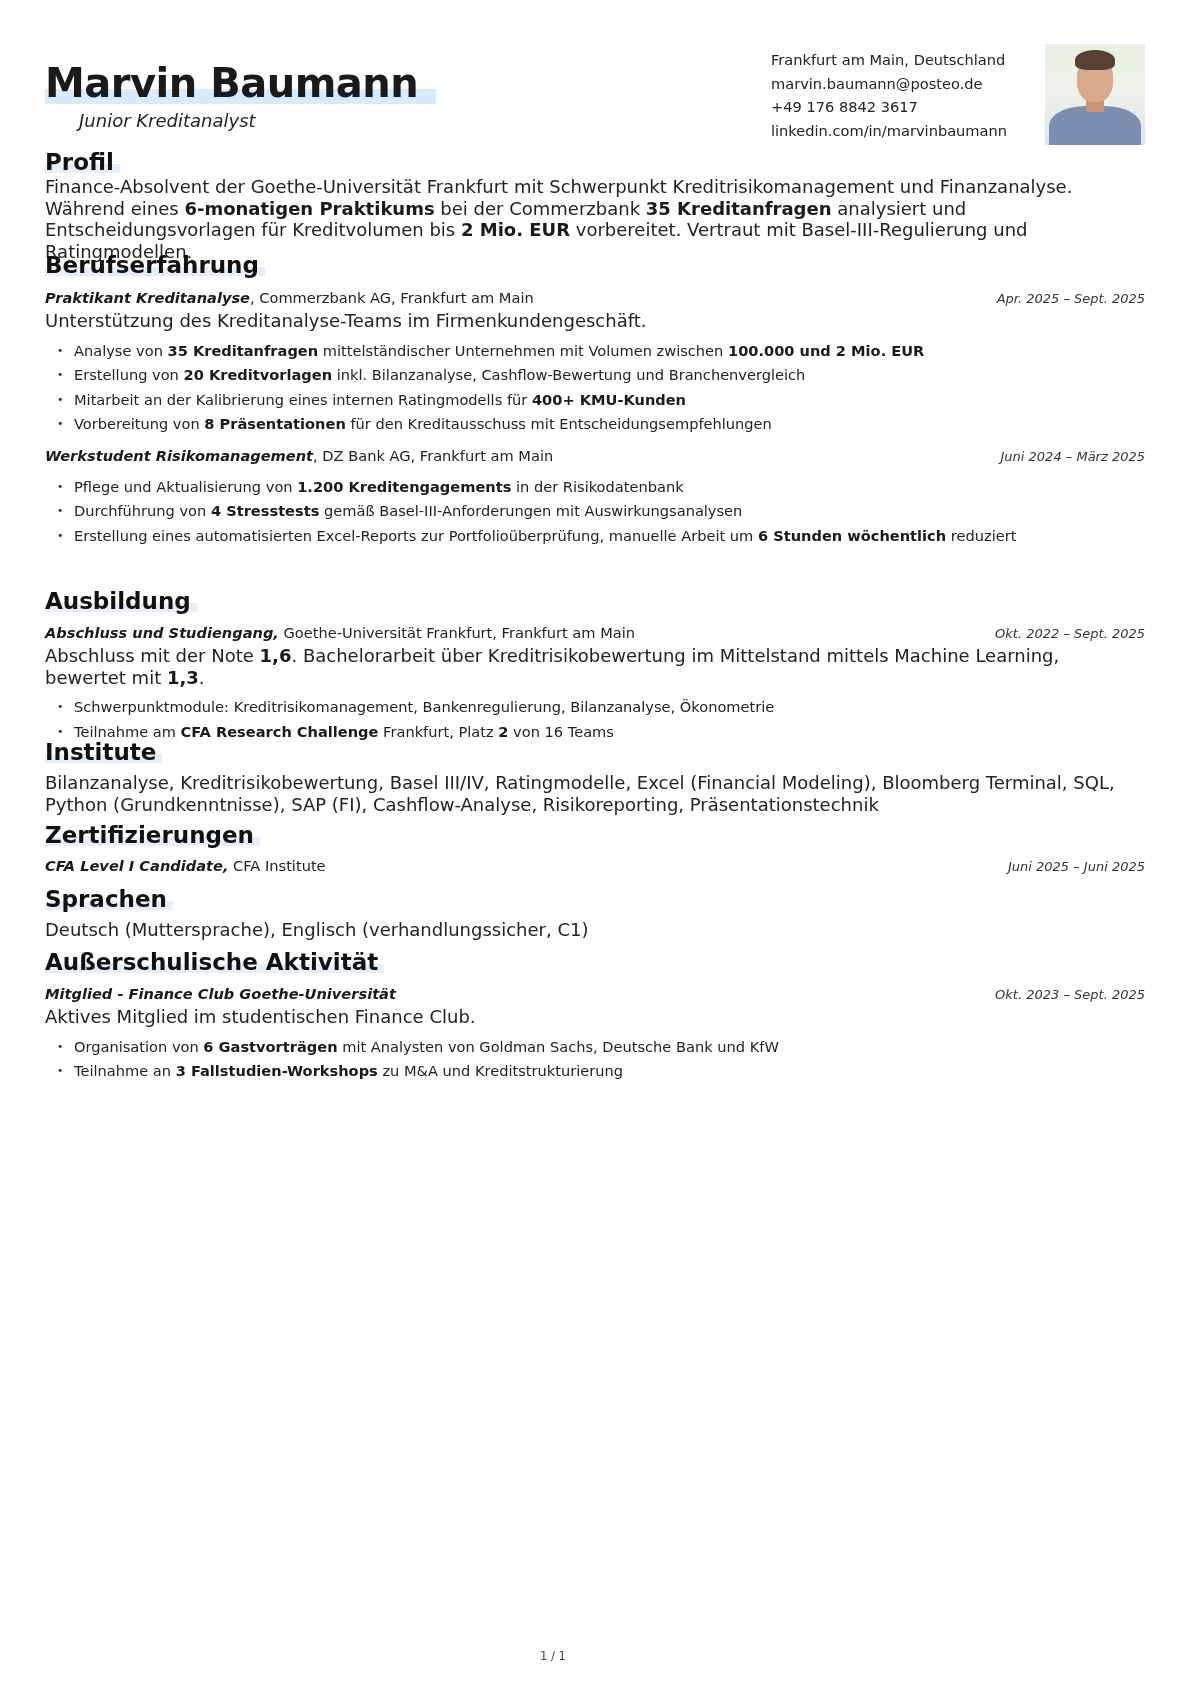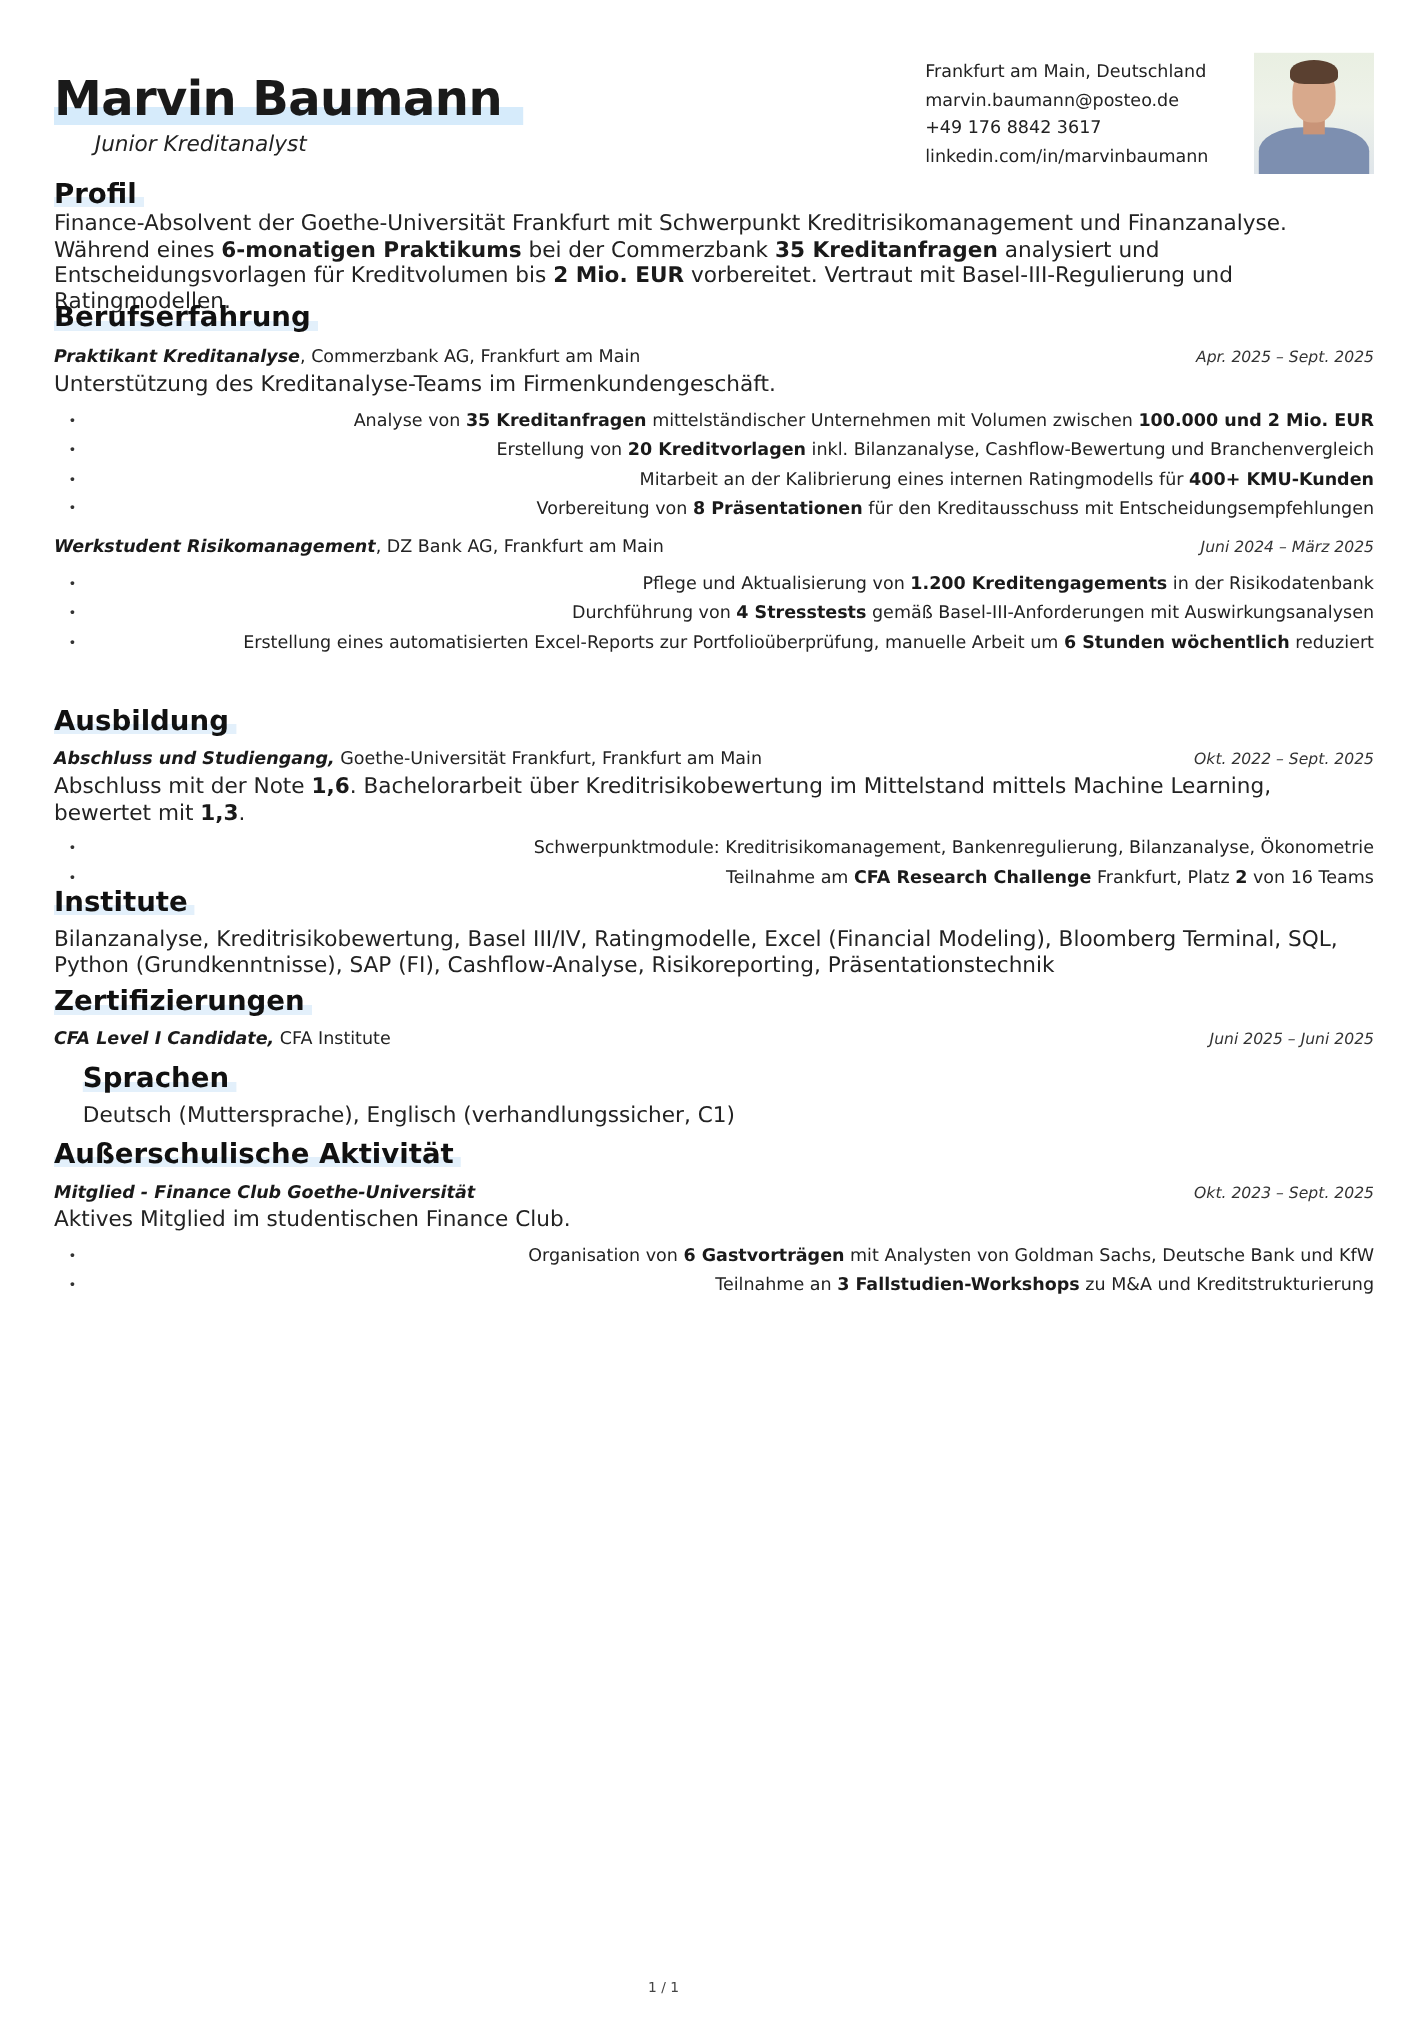--- a/index.html
+++ b/index.html
@@ -40,21 +40,21 @@
       background: linear-gradient(to bottom, transparent 60%, #e3f0fb 60%, #e3f0fb 95%, transparent 95%);
       padding-right: 6px;
     }
     .section { margin-top: 0; }
     .para { font-size: 18px; line-height: 21.5px; }
     b, .b { font-weight: bold; color: #1a1a1a; }
     .entry-head { display: flex; justify-content: space-between; align-items: baseline; line-height: 22px; }
     .entry-role { font-weight: bold; font-style: italic; color: #1a1a1a; }
     .date { font-style: italic; font-size: 13px; color: #333; }
     ul.bullets { list-style: none; margin-left: 12px; margin-top: 7px; }
-    ul.bullets li { position: relative; padding-left: 17px; line-height: 24.5px; text-align: right; }
+    ul.bullets li { position: relative; padding-left: 17px; line-height: 24.5px; }
     ul.bullets li::before { content: "•"; position: absolute; left: 0; top: 0; font-size: 11px; color: #333; }
     .footer { position: absolute; top: 1645px; left: 0; width: 1106px; text-align: center; font-size: 11.5px; color: #444; }
   </style>
 </head>
 <body>
 
 <div class="page">
 
   <div class="header">
     <div class="name-wrap">
@@ -139,21 +139,21 @@
   <div class="section" style="position:absolute; top:823px; left:0; width:1100px;">
     <div class="section-title">Zertifizierungen</div>
     <div class="entry-head" style="margin-top:6px;">
       <div>
         <span class="entry-role">CFA Level I Candidate,</span><span> CFA Institute</span>
       </div>
       <span class="date">Juni 2025 – Juni 2025</span>
     </div>
   </div>
 
-  <div class="section" style="position:absolute; top:887px; left:0; width:1100px;margin-left:24px;">
+  <div class="section" style="position:absolute; top:887px; left:0; width:1100px;">
     <div class="section-title">Sprachen</div>
     <div class="para" style="margin-top:6px;">Deutsch (Muttersprache), Englisch (verhandlungssicher, C1)</div>
   </div>
 
   <div class="section" style="position:absolute; top:950px; left:0; width:1100px;">
     <div class="section-title">Außerschulische Aktivität</div>
     <div style="margin-top:7px;">
       <div class="entry-head">
         <div>
           <span class="entry-role">Mitglied - Finance Club Goethe-Universität</span><span></span>

